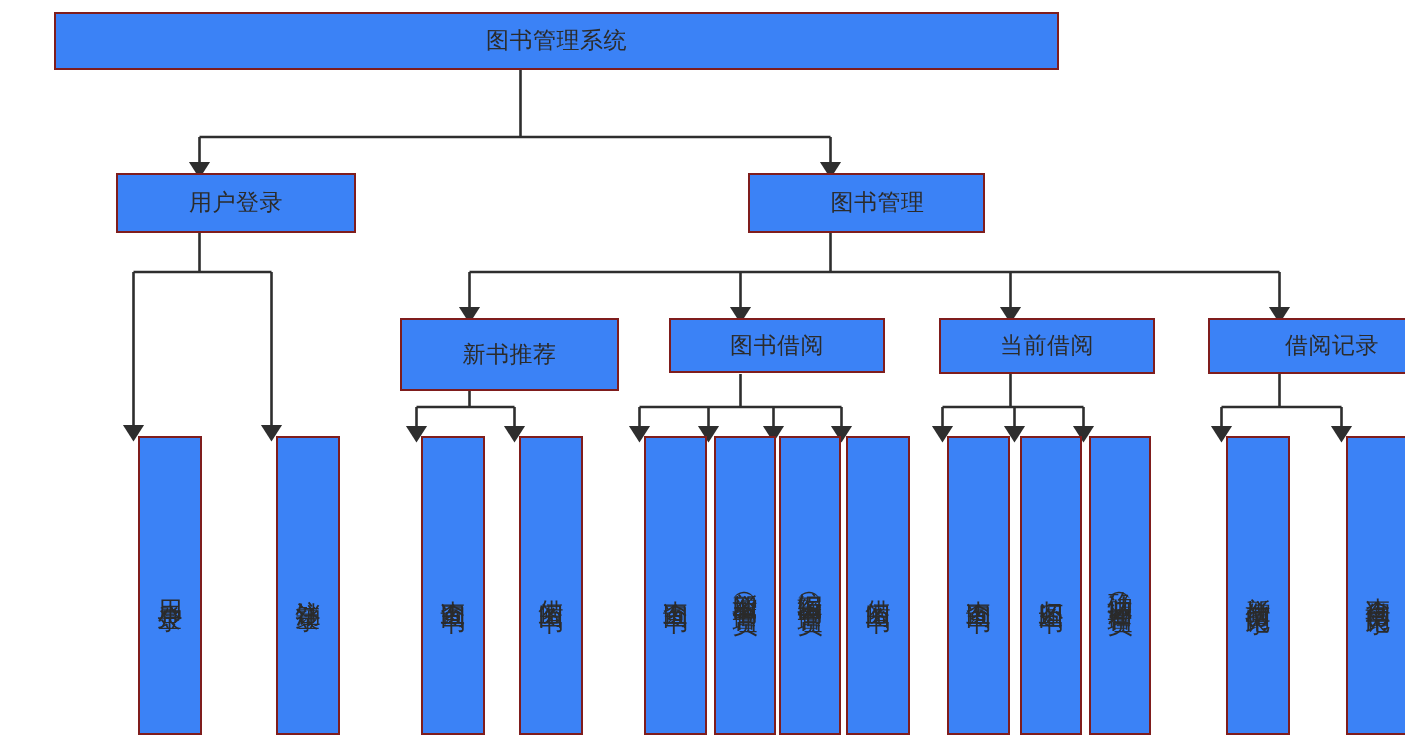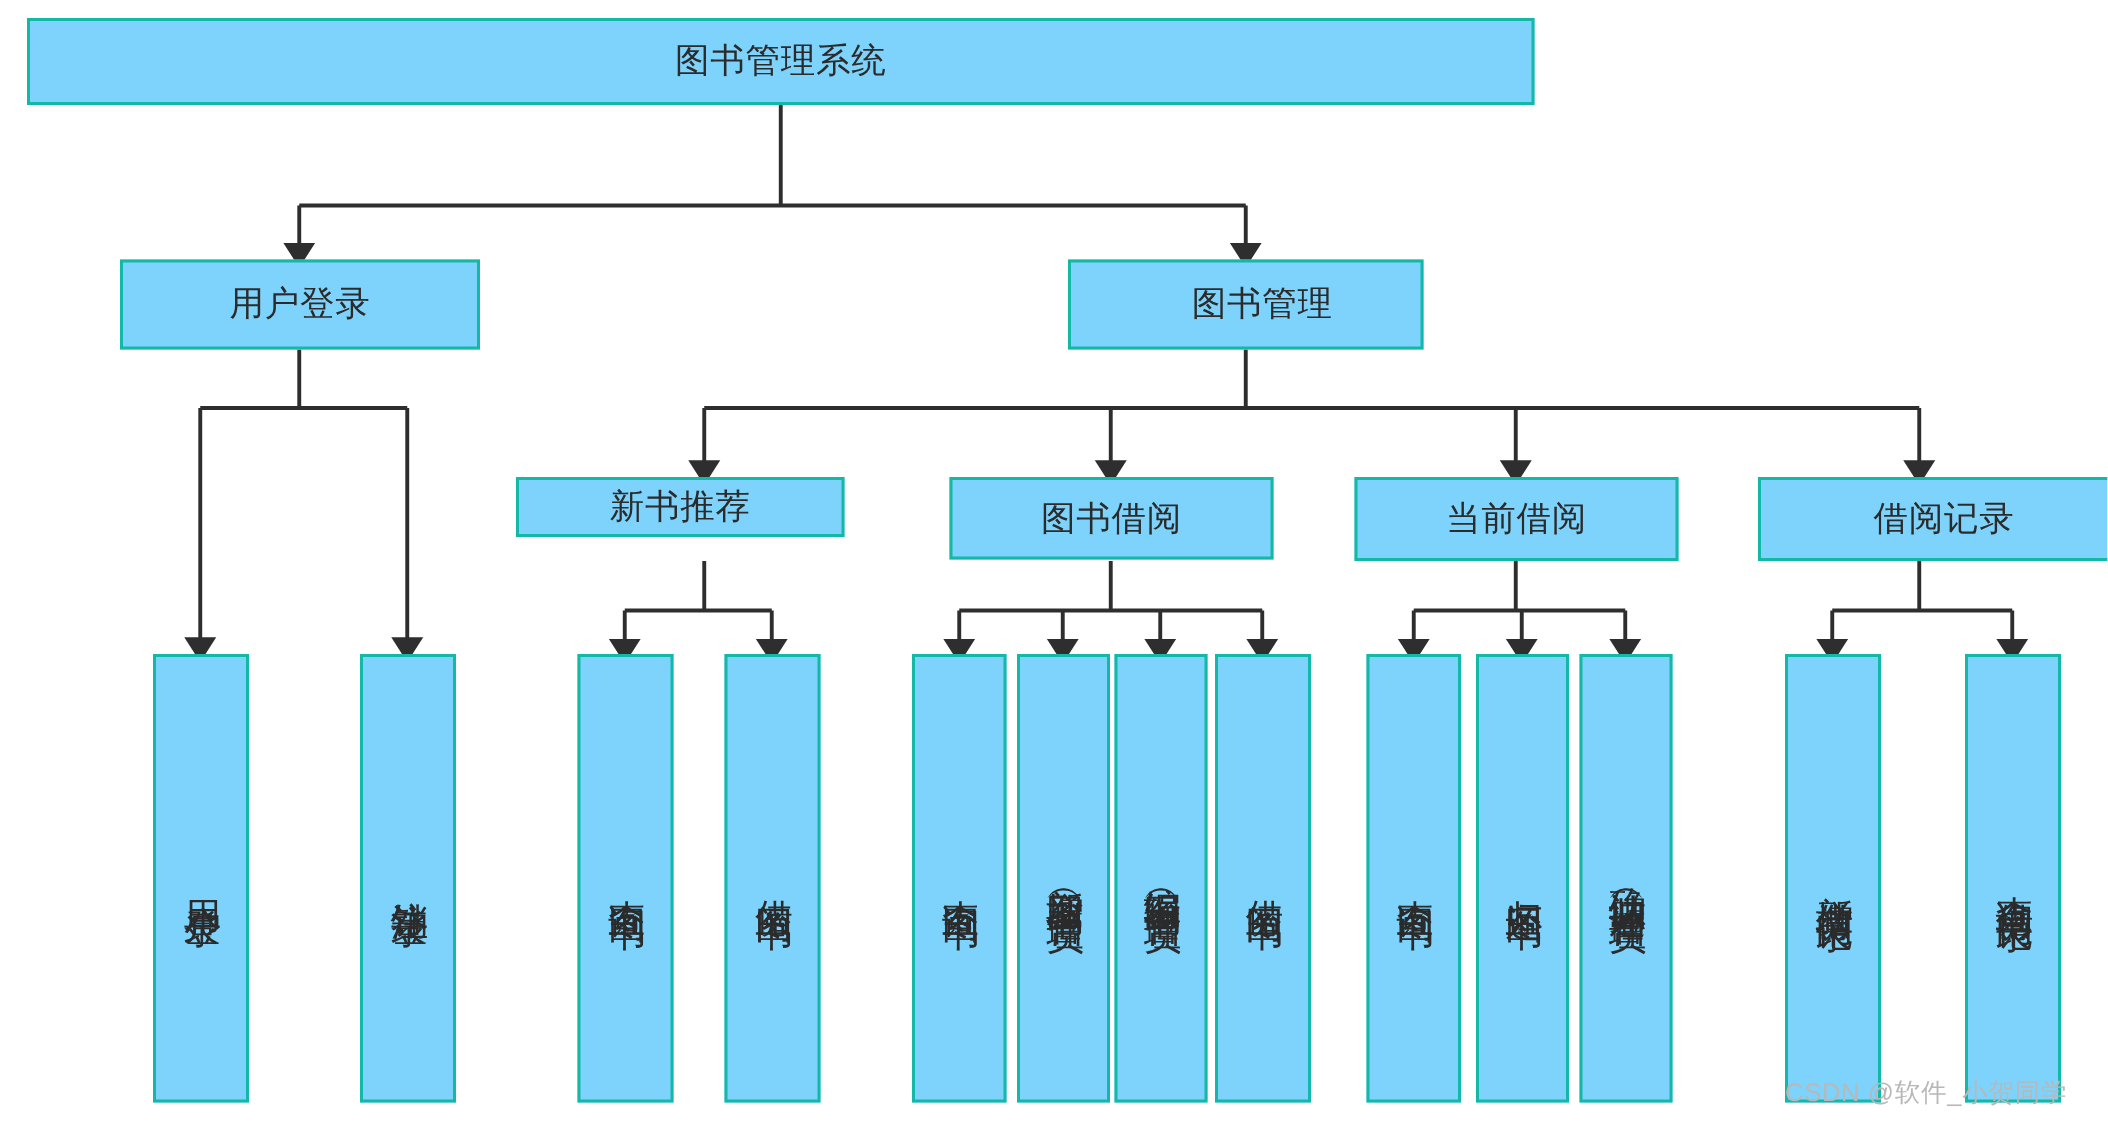--- a/index.html
+++ b/index.html
@@ -22,26 +22,27 @@
     position: absolute;
     left: 0;
     top: 0;
     width: 1405px;
     height: 747px;
     pointer-events: none;
   }
   .node {
     position: absolute;
     box-sizing: border-box;
-    background: #7dd3fc;
-    border: 2px solid #14b8a6;
+    background: #3b82f6;
+    border: 2px solid #7f1d1d;
     display: flex;
     align-items: center;
     justify-content: center;
     z-index: 2;
+    margin-left: 36px;
   }
   .node-label {
     color: #2b2b2b;
     letter-spacing: 0.5px;
     white-space: nowrap;
     line-height: 1.18;
   }
   .node.horiz .node-label {
     font-size: 23px;
   }
@@ -132,21 +133,21 @@
     <span class="node-label">图书管理系统</span>
   </div>
 
   <div class="node horiz" style="left: 80px; top: 173px; width: 240px; height: 60px;">
     <span class="node-label">用户登录</span>
   </div>
   <div class="node horiz" style="left: 712px; top: 173px; width: 237px; height: 60px; padding-left: 22px;">
     <span class="node-label">图书管理</span>
   </div>
 
-  <div class="node horiz" style="left: 344px; top: 318px; width: 219px; height: 40px;">
+  <div class="node horiz" style="left: 364px; top: 318px; width: 219px; height: 73px;">
     <span class="node-label">新书推荐</span>
   </div>
   <div class="node horiz" style="left: 633px; top: 318px; width: 216px; height: 55px;">
     <span class="node-label">图书借阅</span>
   </div>
   <div class="node horiz" style="left: 903px; top: 318px; width: 216px; height: 56px;">
     <span class="node-label">当前借阅</span>
   </div>
   <div class="node horiz" style="left: 1172px; top: 318px; width: 248px; height: 56px;">
     <span class="node-label">借阅记录</span>
@@ -185,15 +186,14 @@
   <div class="node vert" style="left: 1053px; top: 436px; width: 62px; height: 299px;">
     <span class="node-label">确认归还（管理员）</span>
   </div>
   <div class="node vert" style="left: 1190px; top: 436px; width: 64px; height: 299px;">
     <span class="node-label">新增借阅记录</span>
   </div>
   <div class="node vert" style="left: 1310px; top: 436px; width: 64px; height: 299px;">
     <span class="node-label">查询借阅记录</span>
   </div>
 
-  <div class="watermark" style="left: 1190px; top: 717px;">CSDN @软件_小贺同学</div>
 
 </div>
 
 </body></html>

